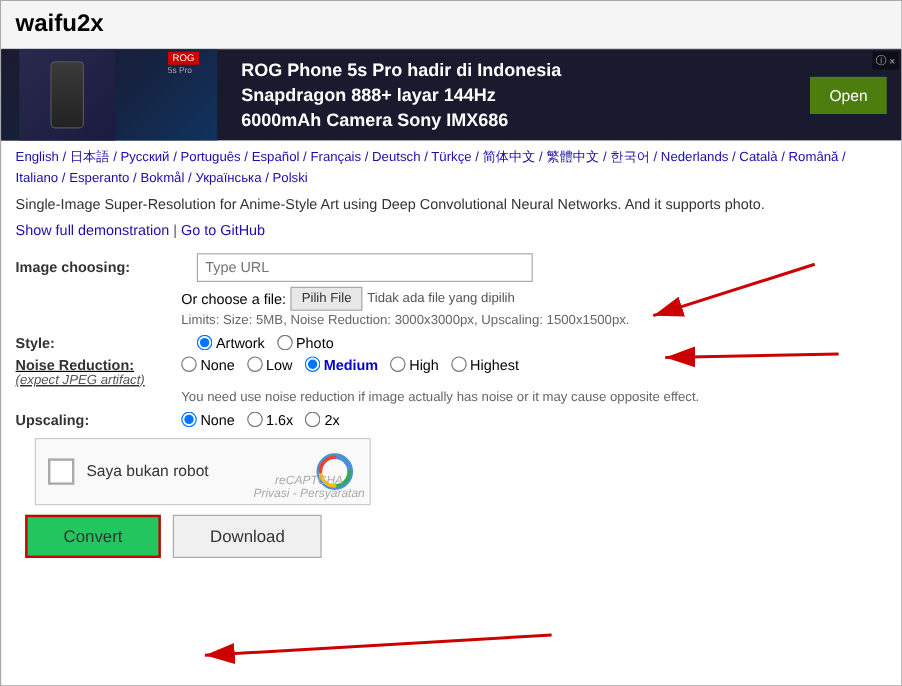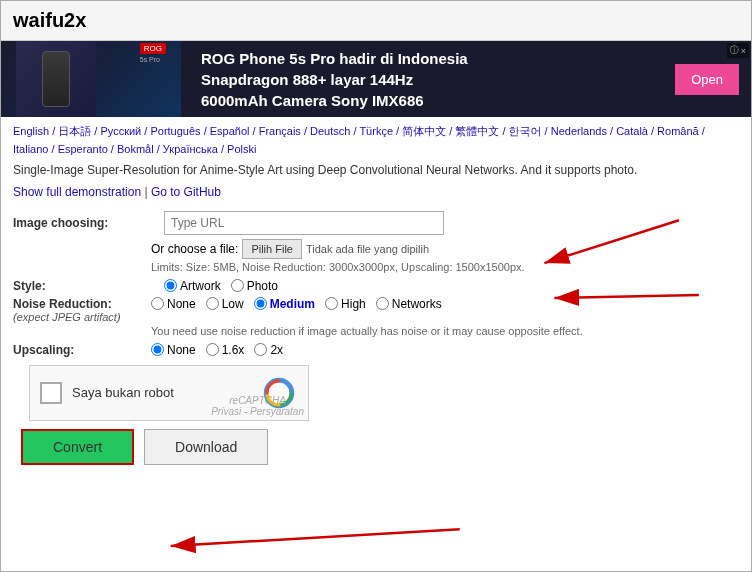--- a/index.html
+++ b/index.html
@@ -53,21 +53,21 @@
       flex: 1;
       padding: 10px 20px;
       color: #fff;
     }
     .ad-content h2 {
       font-size: 15px;
       font-weight: bold;
       line-height: 1.4;
     }
     .ad-open-btn {
-      background: #ec4899;
+      background: #4d7c0f;
       color: #fff;
       border: none;
       padding: 8px 16px;
       font-size: 13px;
       cursor: pointer;
       white-space: nowrap;
     }
     .ad-badge {
       position: absolute;
       top: 2px;
@@ -170,20 +170,21 @@
       cursor: pointer;
     }
     .noise-row {
       display: flex;
       align-items: flex-start;
       margin-bottom: 2px;
       gap: 8px;
     }
     .noise-label-block {
       min-width: 130px;
+      text-decoration: underline;
     }
     .noise-label-main {
       font-size: 12px;
       font-weight: bold;
       color: #333;
     }
     .noise-label-sub {
       font-size: 11px;
       color: #555;
       font-style: italic;
@@ -386,21 +387,21 @@
         <label class="radio-option">
           <input type="radio" name="noise" value="medium" checked="" style="">
           <span style="color:#0000cc;font-weight:bold;text-align:center;">Medium</span>
         </label>
         <label class="radio-option">
           <input type="radio" name="noise" value="high" style="">
           <span>High</span>
         </label>
         <label class="radio-option">
           <input type="radio" name="noise" value="highest" style="">
-          <span>Networks</span>
+          <span>Highest</span>
         </label>
       </div>
     </div>
     <div class="noise-hint">You need use noise reduction if image actually has noise or it may cause opposite effect.</div>
 
     <div class="upscaling-row">
       <label class="form-label">Upscaling:</label>
       <div class="radio-group">
         <label class="radio-option">
           <input type="radio" name="upscaling" value="none" checked="" style="">

